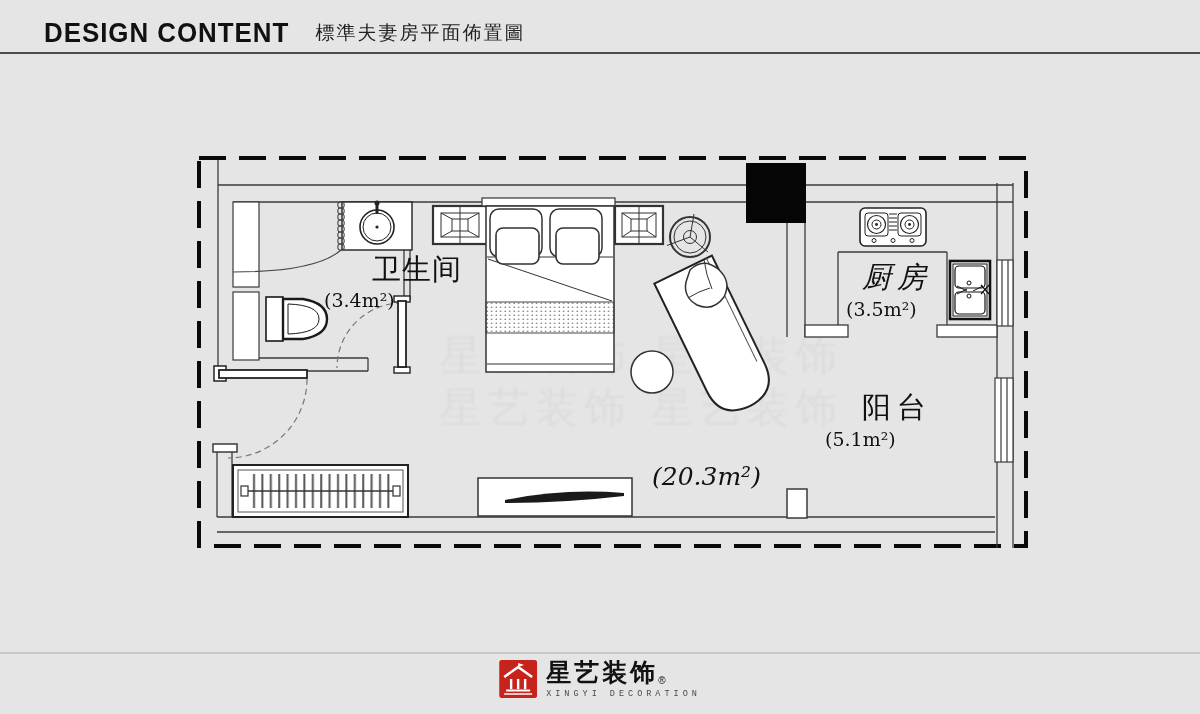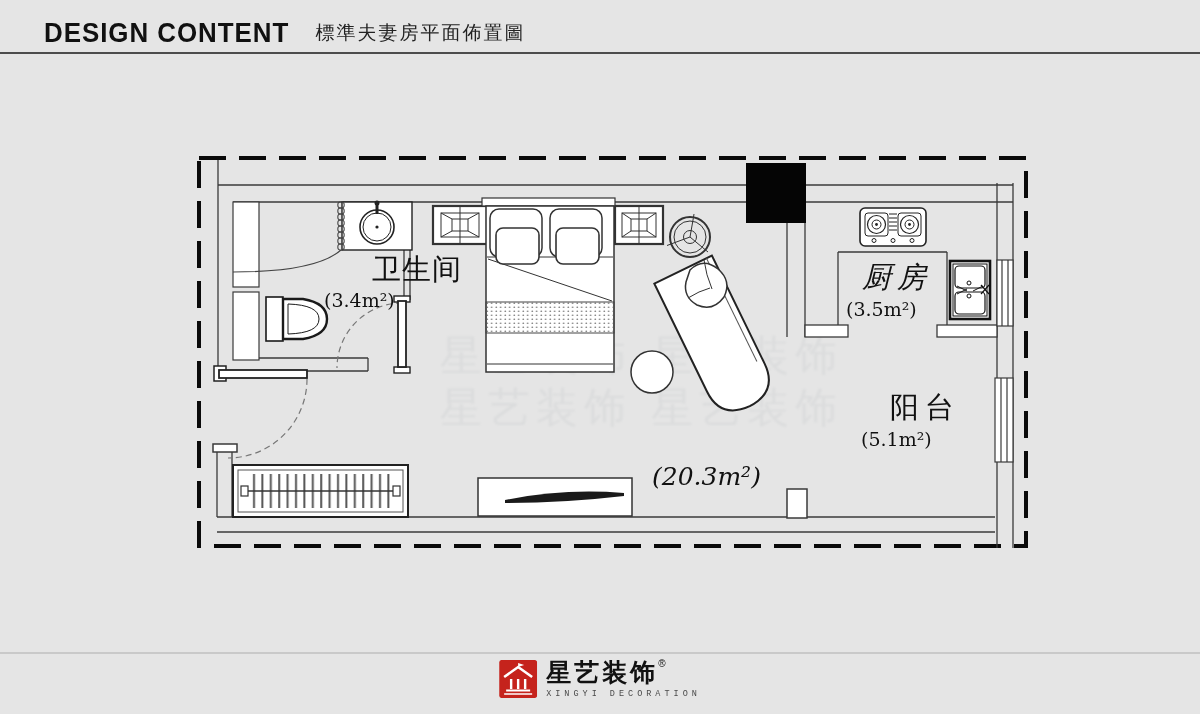--- a/index.html
+++ b/index.html
@@ -20,21 +20,21 @@
   .room-area{font-size:19px;}
   
   .wm{position:absolute;left:440px;top:330px;width:540px;color:#7e8890;opacity:.09;
     font-family:"DejaVu Serif",serif;font-size:42px;letter-spacing:6px;line-height:52px;
     filter:blur(1px);pointer-events:none;}
   
   .ftr-rule{position:absolute;left:0;top:652px;width:1200px;height:2px;background:#c9c9c9;}
   .brand{position:absolute;left:50%;top:660px;transform:translateX(-50%);display:flex;gap:9px;align-items:flex-start;}
   .brand-icon{width:38px;height:38px;border-radius:2px;flex:0 0 auto;}
   .brand-txt{display:flex;flex-direction:column;}
-  .brand-zh-row{display:flex;align-items:flex-start;}
+  .brand-zh-row{display:flex;align-items:flex-end;}
   .brand-zh{font-family:"DejaVu Sans","Liberation Sans",sans-serif;font-weight:bold;font-size:25px;
     letter-spacing:3px;color:#111;line-height:26px;}
   .brand-reg{font-size:10px;color:#111;margin-top:-2px;}
   .brand-en{font-size:8.5px;letter-spacing:4px;color:#4a4a4a;margin-top:3px;
     font-family:Liberation Mono, monospace;}
 </style>
 </head>
 <body>
 
 <div class="page">
@@ -253,22 +253,22 @@
   </svg>
 
   <div class="lbl room-name" style="left:340px;top:250px;letter-spacing:1px;margin-left:32px;">卫生间</div>
   <div class="lbl room-area" style="left:324px;top:289px;">(3.4m²)</div>
 
   <div class="lbl room-name" style="left:862px;top:258px;letter-spacing:6px;font-style:italic;">厨房</div>
   <div class="lbl room-area" style="left:846px;top:298px;">(3.5m²)</div>
 
   <div class="lbl room-area" style="left:652px;top:462px;font-size:25px;font-style:italic;">(20.3m²)</div>
 
-  <div class="lbl room-name" style="left:862px;top:388px;letter-spacing:6px;margin-left:28px;">阳台</div>
-  <div class="lbl room-area" style="left:861px;top:428px;">(5.1m²)</div>
+  <div class="lbl room-name" style="left:862px;top:388px;letter-spacing:6px;">阳台</div>
+  <div class="lbl room-area" style="left:825px;top:428px;">(5.1m²)</div>
 
   <div class="ftr-rule"></div>
   <div class="brand">
     <svg class="brand-icon" viewBox="0 0 38 38">
       <rect x="0" y="0" width="38" height="38" rx="2" fill="#c5231c"></rect>
       <path d="M5,17 L19,7 L33,17" fill="none" stroke="#fff" stroke-width="2.6"></path>
       <path d="M19,7 L19,3 L25,5 Z" fill="#fff"></path>
       <line x1="12" y1="19" x2="12" y2="29" stroke="#fff" stroke-width="2.4"></line>
       <line x1="19" y1="19" x2="19" y2="29" stroke="#fff" stroke-width="2.4"></line>
       <line x1="26" y1="19" x2="26" y2="29" stroke="#fff" stroke-width="2.4"></line>

